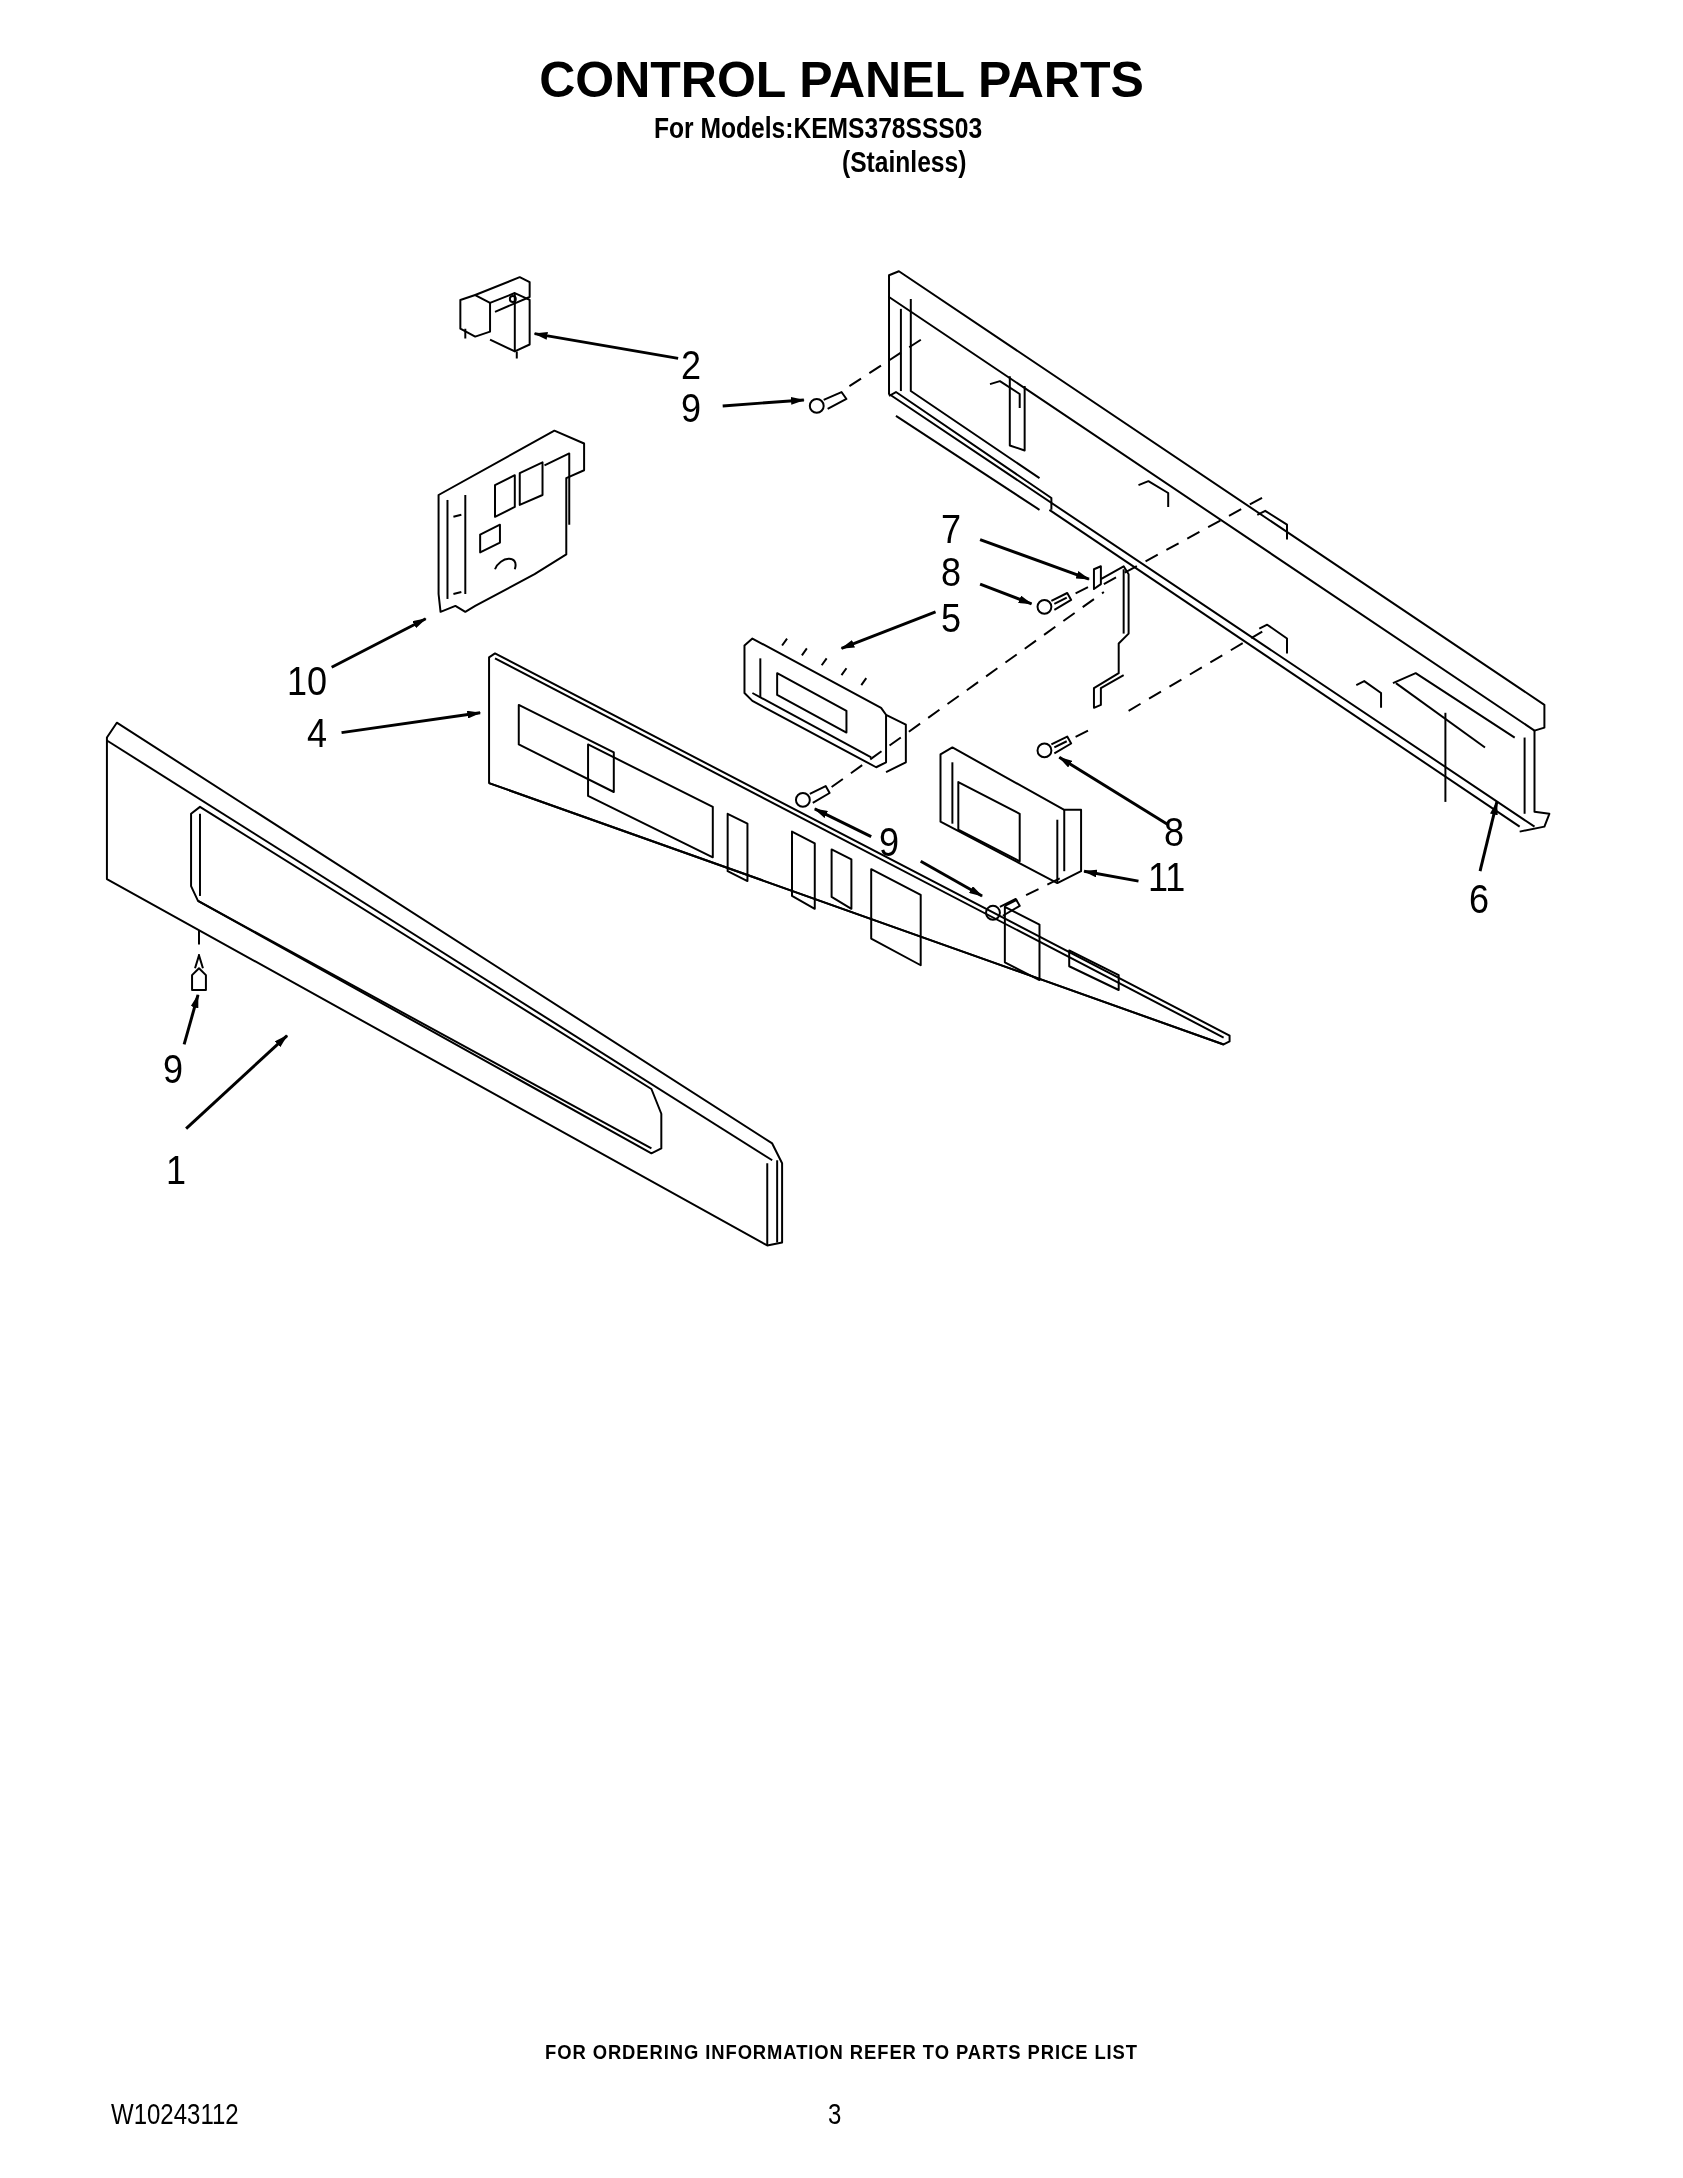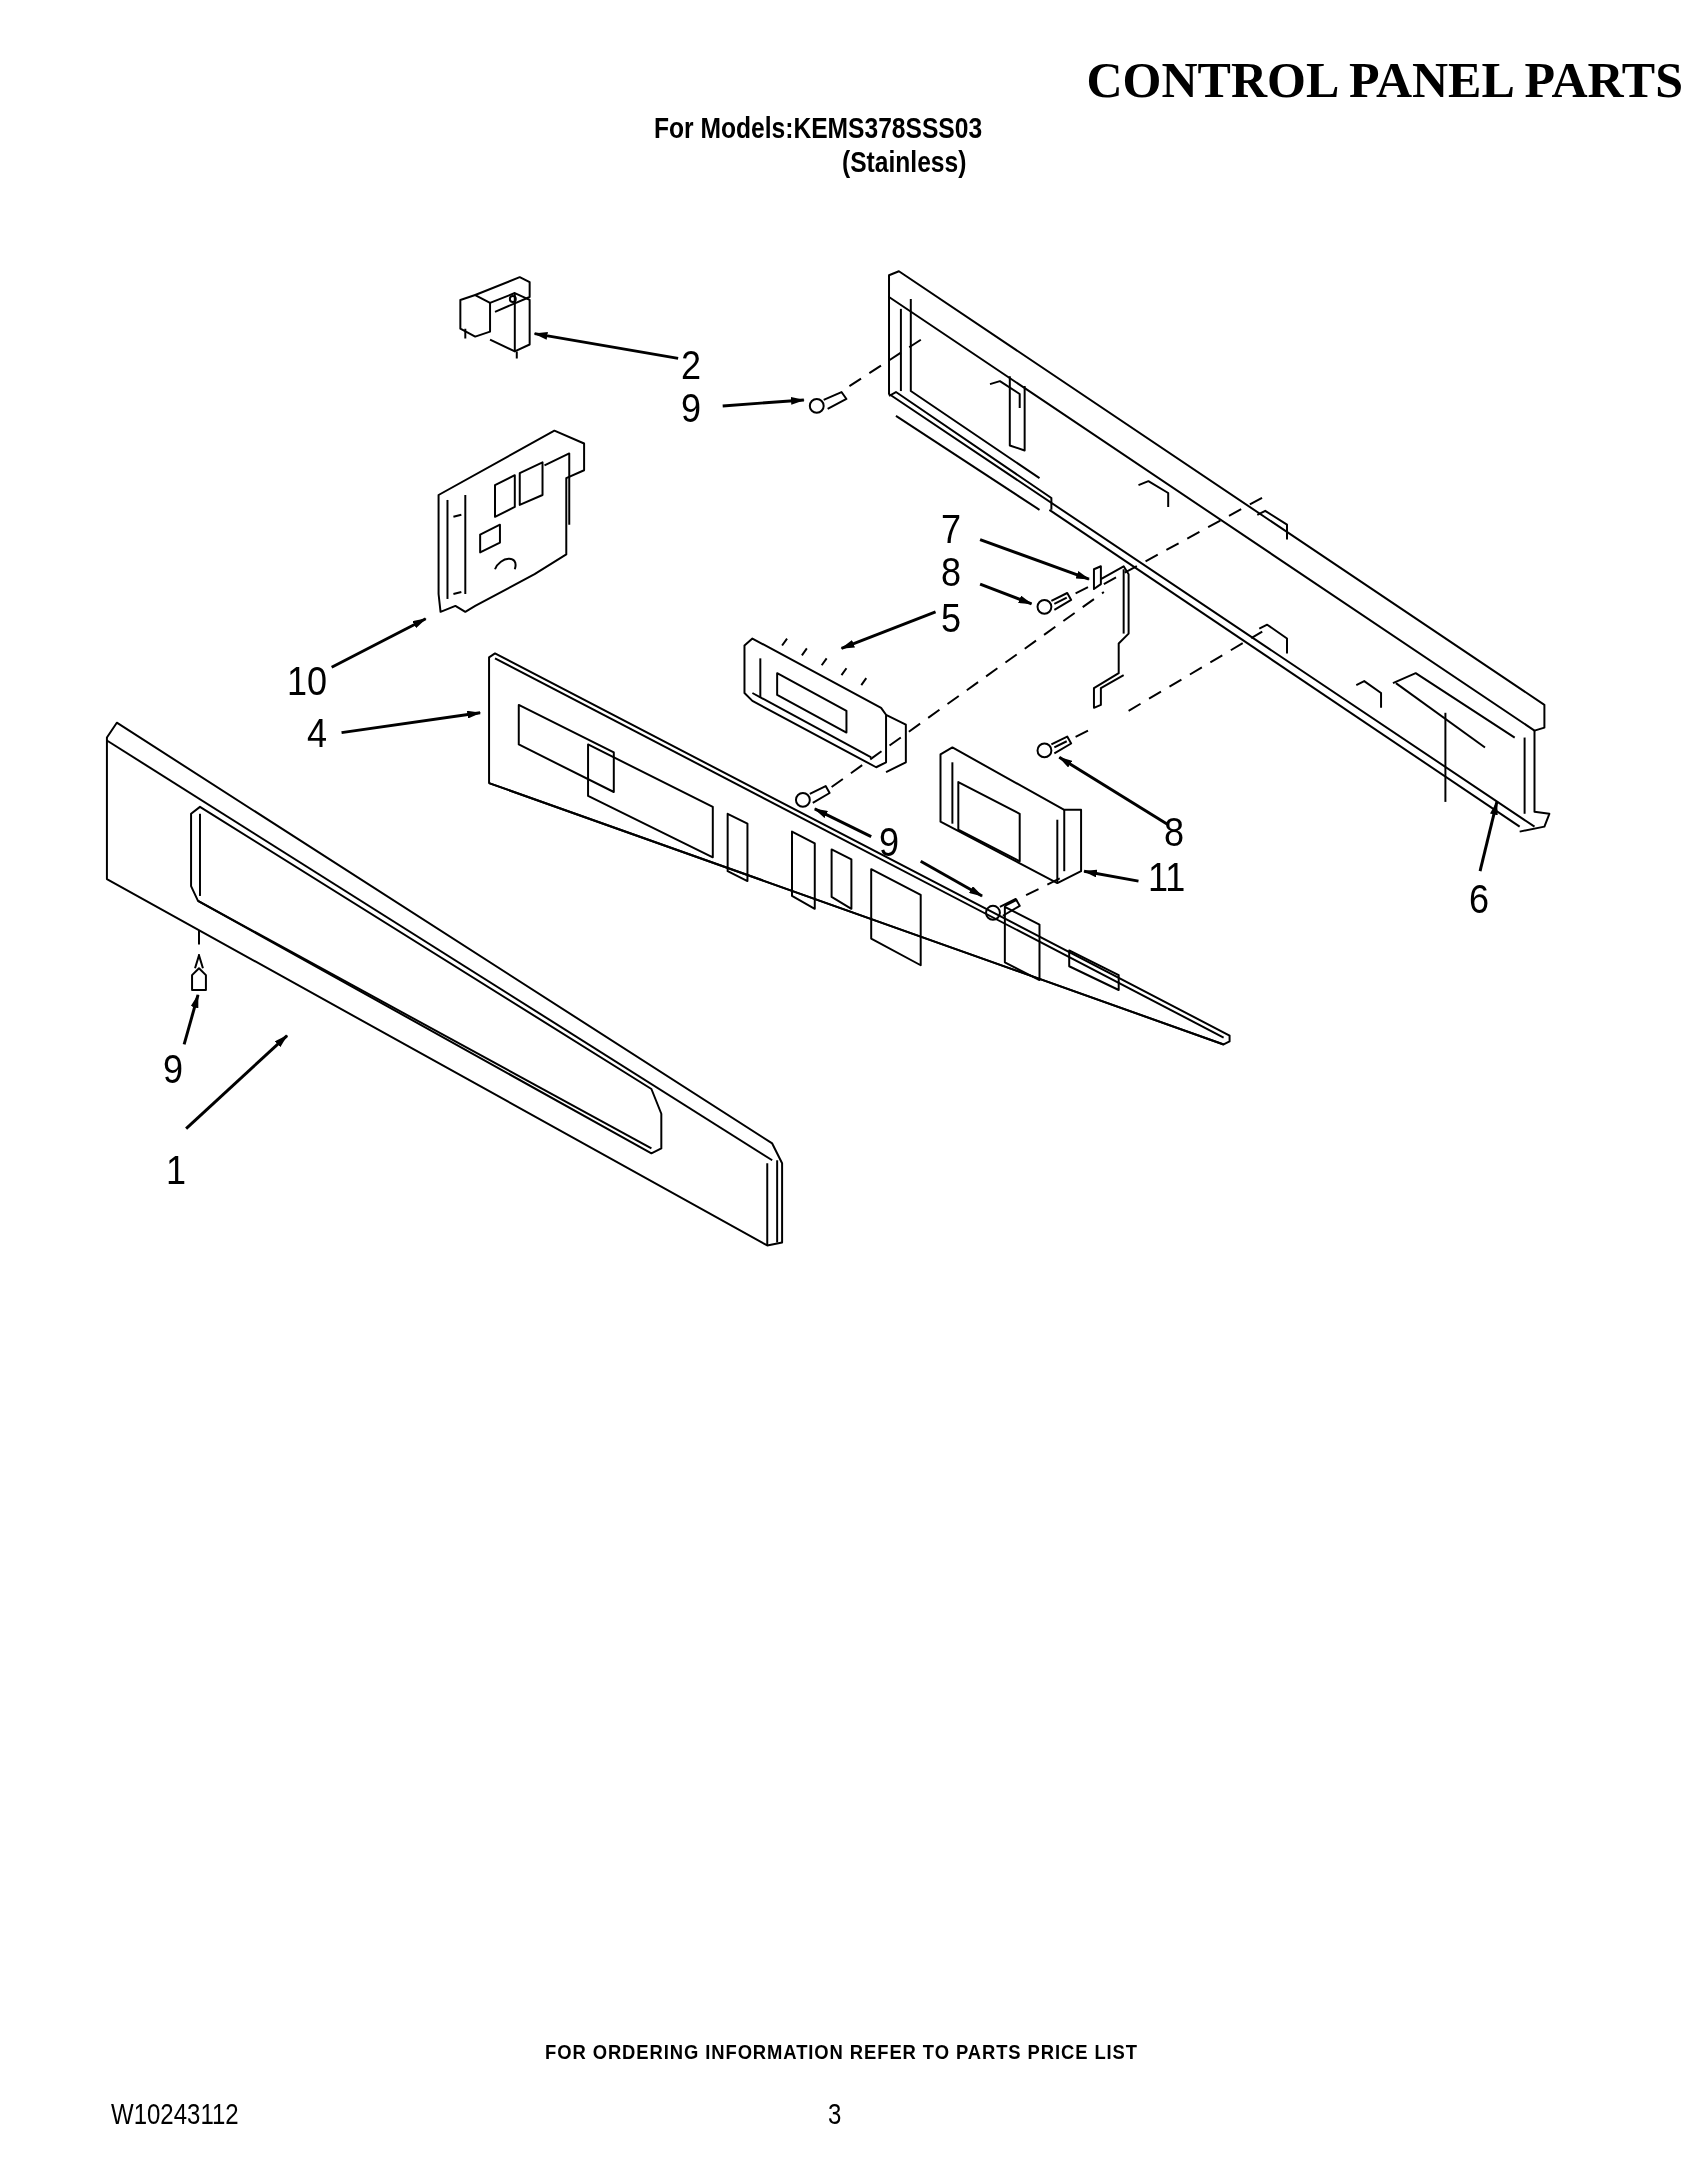--- a/index.html
+++ b/index.html
@@ -1,17 +1,17 @@
 <!DOCTYPE html>
 <html><head>
 <meta charset="utf-8">
 <style>
   html, body { margin: 0; padding: 0; background: #ffffff; }
   body { width: 1683px; height: 2178px; position: relative; overflow: hidden; font-family: "Liberation Sans", sans-serif; color: #000; }
-  .title { position: absolute; left: 0; width: 1683px; top: 51px; text-align: right; font-size: 50px; font-weight: bold; letter-spacing: 0px; font-family: Liberation Serif, serif; }
+  .title { position: absolute; left: 0; width: 1683px; top: 51px; text-align: center; font-size: 50px; font-weight: bold; letter-spacing: 0px; }
   .subtitle { position: absolute; left: 654px; top: 111px; font-size: 30px; font-weight: bold; transform: scaleX(0.82); transform-origin: left top; }
   .subtitle2 { position: absolute; left: 842px; top: 145px; font-size: 30px; font-weight: bold; transform: scaleX(0.82); transform-origin: left top; }
   .footer-note { position: absolute; left: 0; width: 1683px; top: 2041px; text-align: center; font-size: 20px; font-weight: bold; letter-spacing: 1px; transform: scaleX(0.92); }
   .doc-id { position: absolute; left: 111px; top: 2097px; font-size: 30px; transform: scaleX(0.8); transform-origin: left top; }
   .page-num { position: absolute; left: 828px; top: 2097px; font-size: 30px; transform: scaleX(0.8); transform-origin: left top; }
   svg.diagram { position: absolute; left: 0; top: 0; width: 1683px; height: 2178px; }
   .callout { position: absolute; font-size: 40px; font-weight: normal; line-height: 1; transform: scaleX(0.9); transform-origin: left top; }
 </style>
 </head>
 <body>

